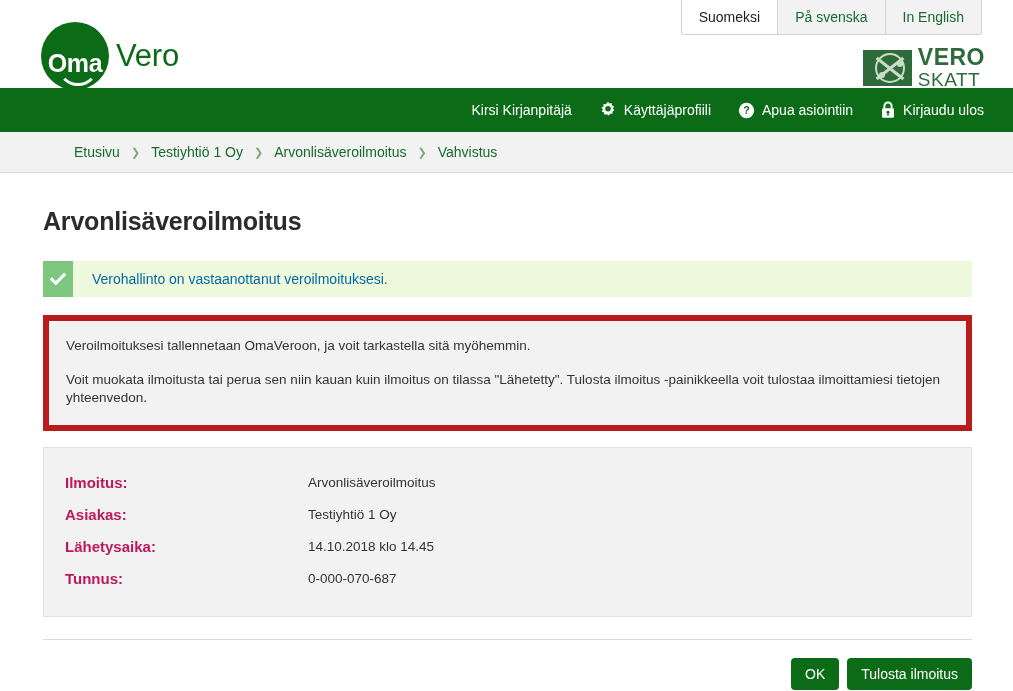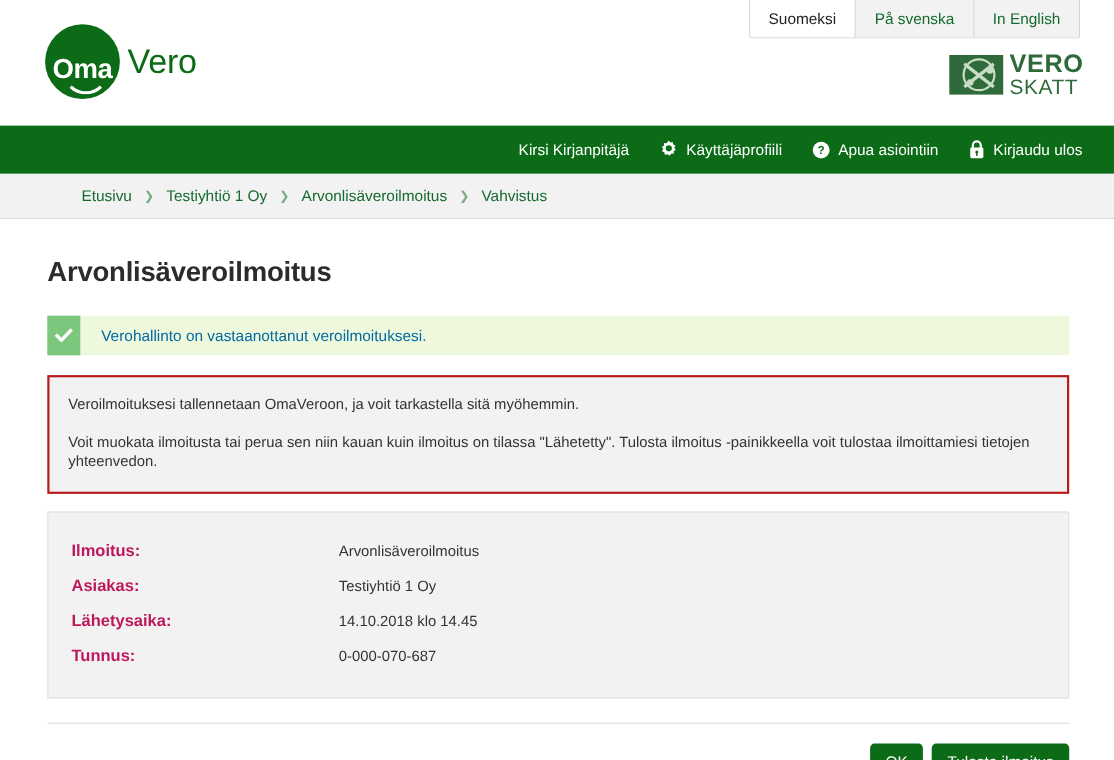--- a/index.html
+++ b/index.html
@@ -12,21 +12,21 @@
     background: #ffffff;
     font-family: "Liberation Sans", sans-serif;
     color: #333333;
     overflow: hidden;
     position: relative;
   }
 
   
   .top-header {
     position: relative;
-    height: 114px;
+    height: 88px;
     background: #ffffff;
   }
 
   .lang-tabs {
     position: absolute;
     top: 0;
     right: 31px;
     display: flex;
     height: 34px;
     border: 1px solid #d2d2d2;
@@ -239,21 +239,21 @@
   .success-text {
     font-size: 14px;
     color: #0369a1;
     margin-left: 19px;
   }
 
   .info-box {
     margin-top: 18px;
     margin-right: 20px;
     background: #f2f2f2;
-    border: 2px solid #b91c1c;
+    border: 6px solid #b91c1c;
     padding: 16px 18px 18px 17px;
     box-sizing: border-box;
   }
   .info-box p {
     margin: 0;
     font-size: 13.5px;
     line-height: 18px;
     color: #333333;
   }
   .info-box p + p { margin-top: 16px; }

